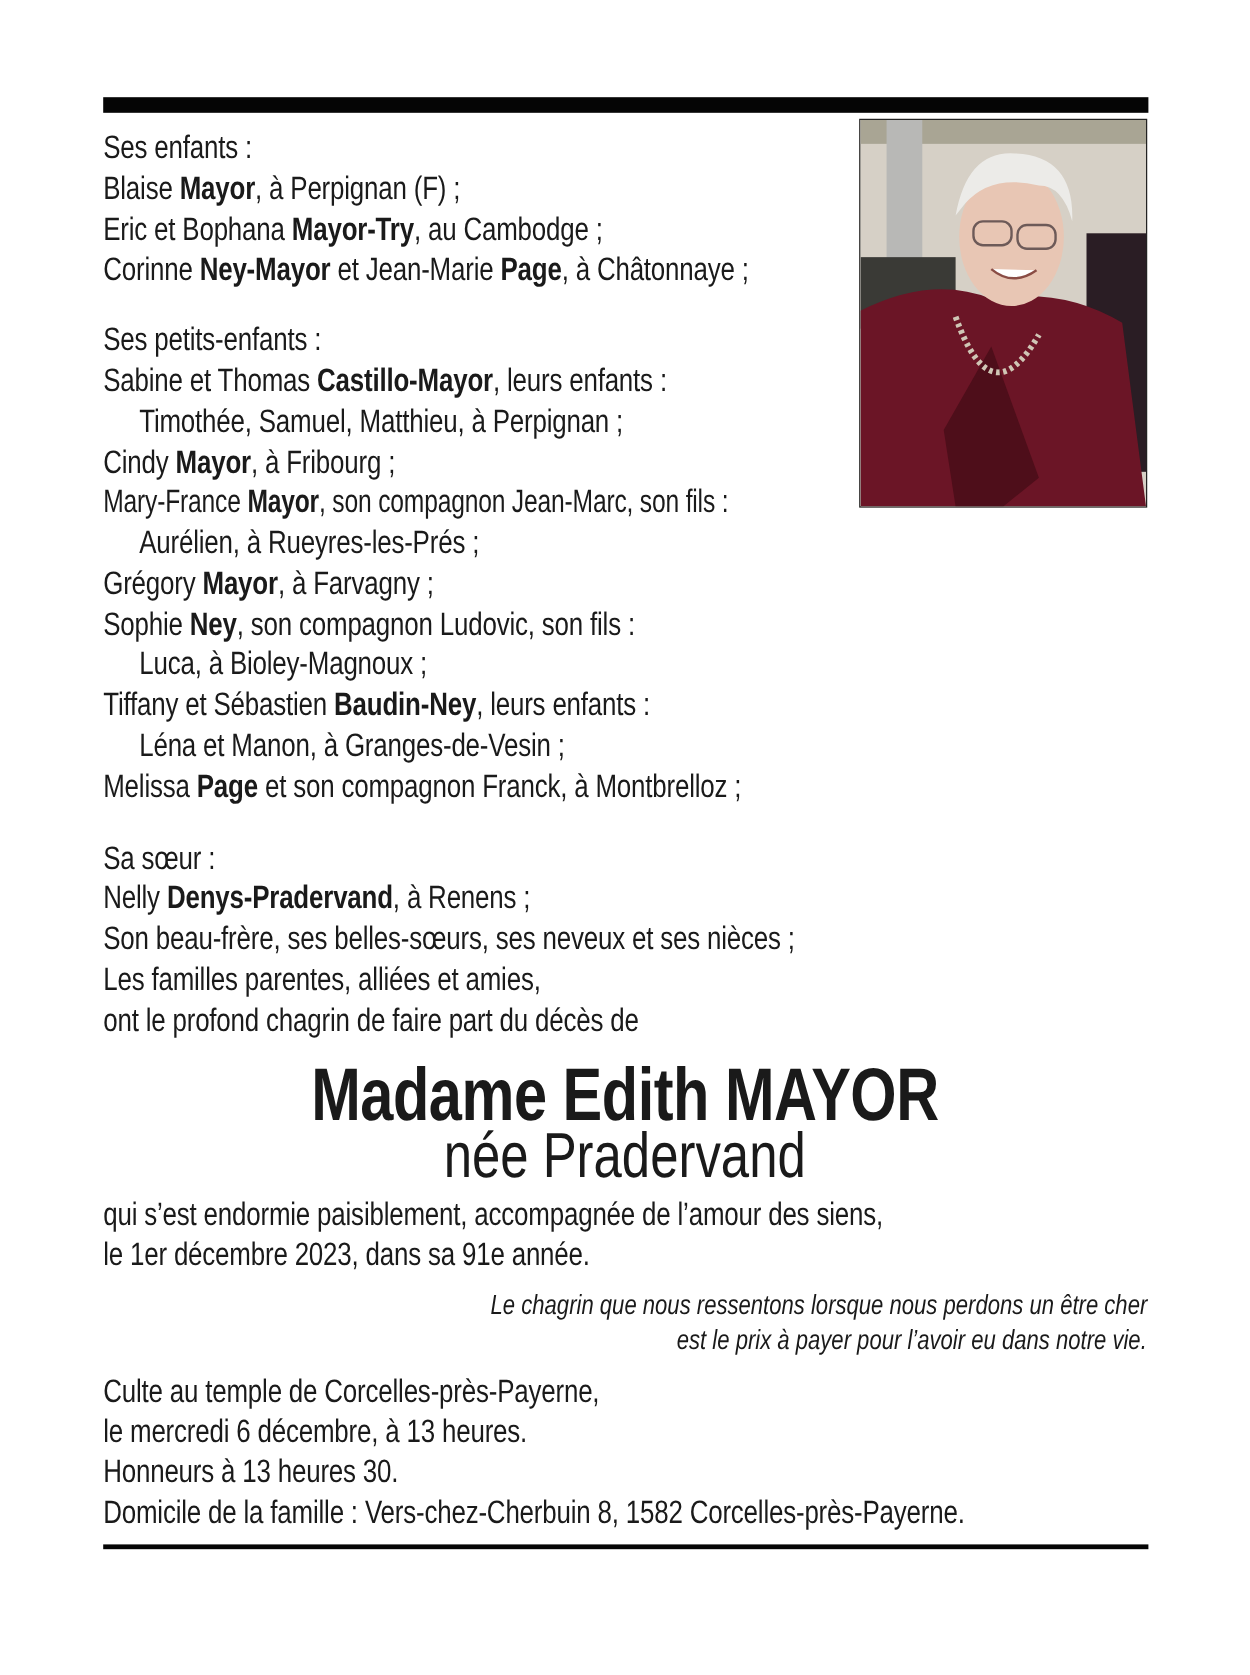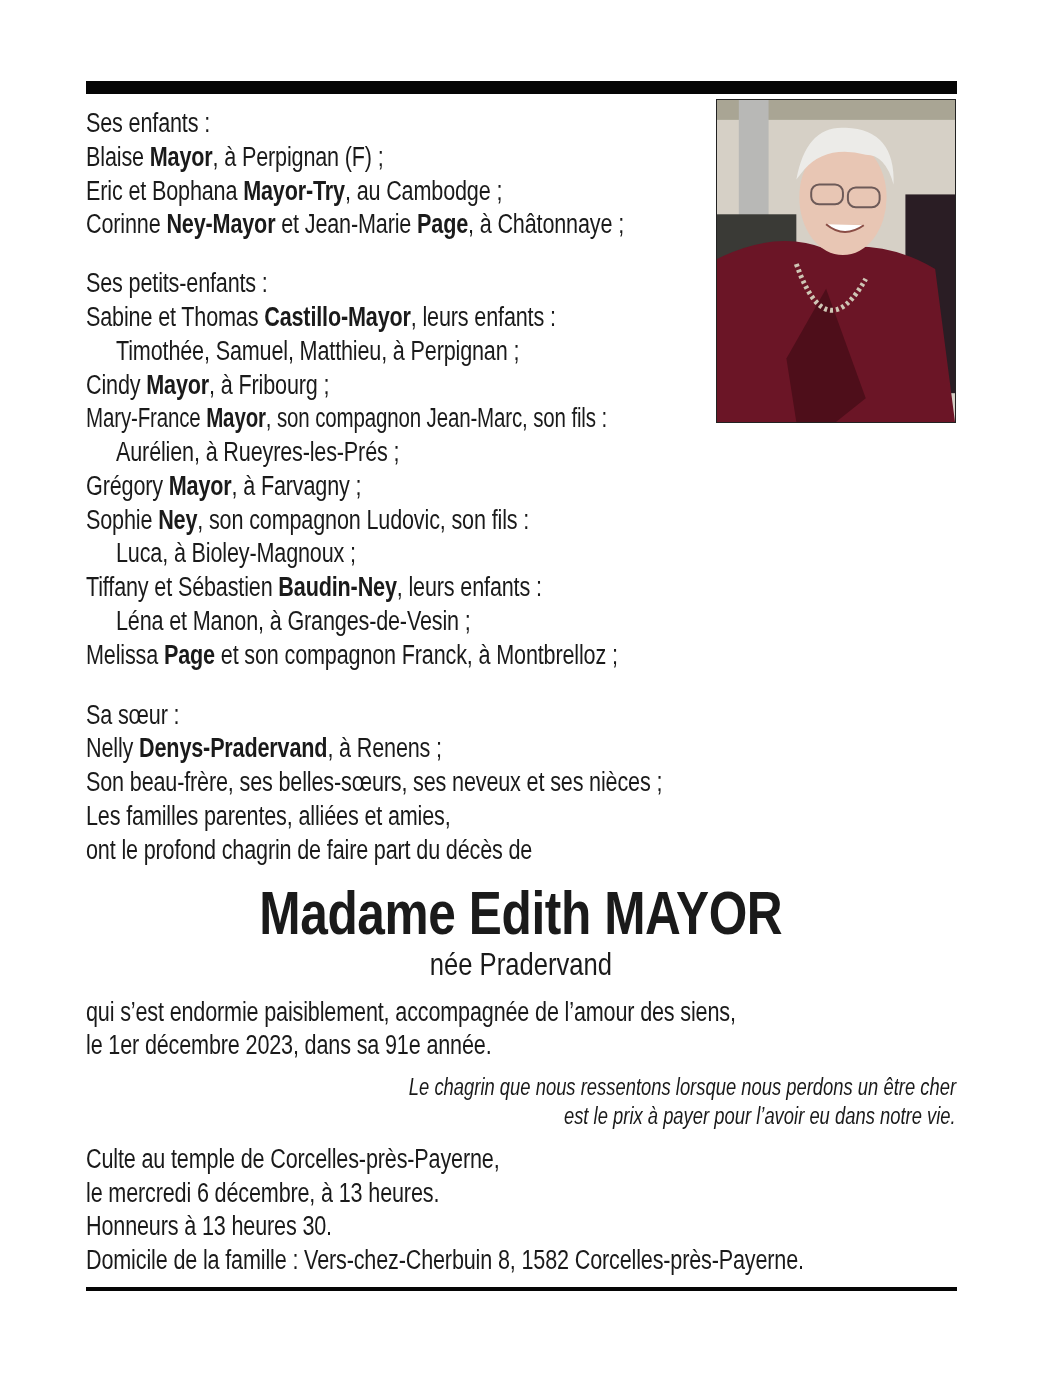--- a/index.html
+++ b/index.html
@@ -12,21 +12,21 @@
              background: #d9d4cc; }
     .photo svg { display: block; width: 100%; height: 100%; }
     .line { position: absolute; left: 86px; white-space: nowrap; font-size: 27px; line-height: 34px;
             transform-origin: left top; transform: scaleX(0.80); letter-spacing: -0.2px; }
     .line.indent { left: 116px; }
     .line b { font-weight: bold; }
     .name-title { position: absolute; left: 0; width: 1042px; top: 878px; text-align: center;
                   font-size: 62px; font-weight: bold; line-height: 70px; white-space: nowrap; }
     .name-title span { display: inline-block; transform: scaleX(0.80); letter-spacing: -0.5px; }
     .nee { position: absolute; left: 0; width: 1042px; top: 940px; text-align: center;
-           font-size: 32px; line-height: 48px; white-space: nowrap; }
+           font-size: 53px; line-height: 48px; white-space: nowrap; }
     .nee span { display: inline-block; transform: scaleX(0.80); }
     .quote { position: absolute; right: 86px; white-space: nowrap; font-size: 23px; line-height: 28px;
              font-style: italic; transform-origin: right top; transform: scaleX(0.80); }
   </style>
 </head>
 <body>
 
 <div>
   <div class="rule-top"></div>
 

